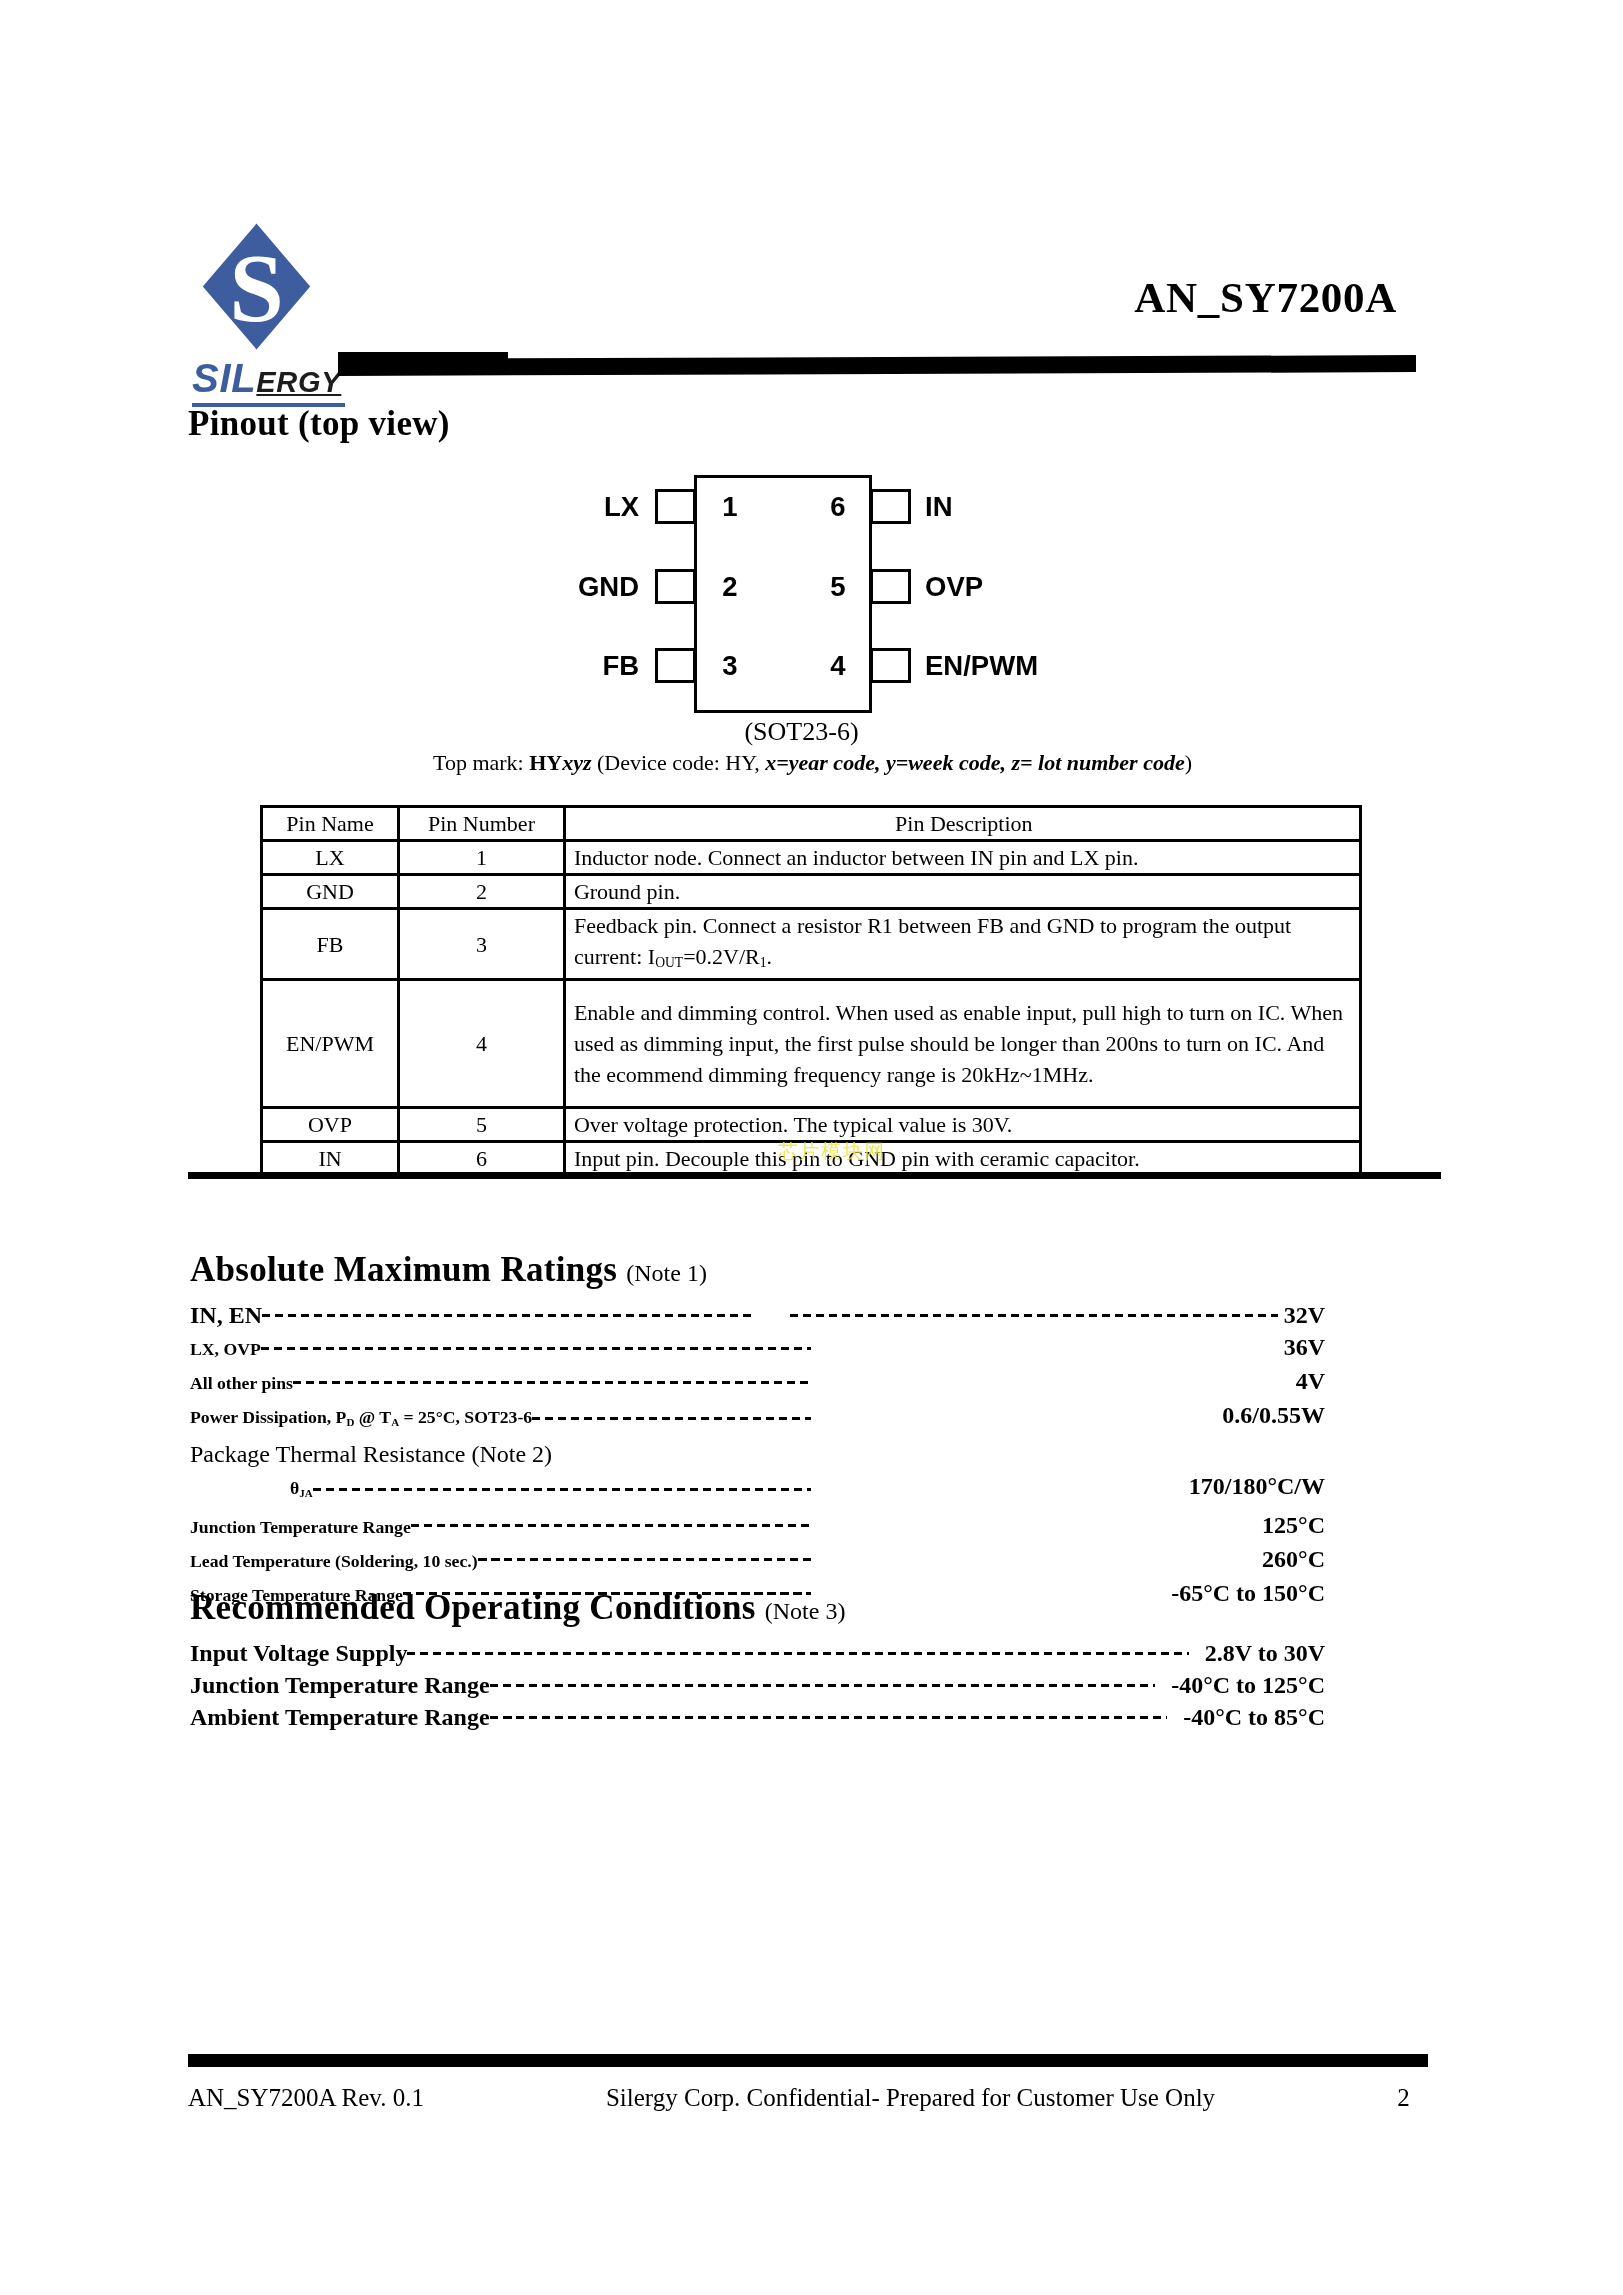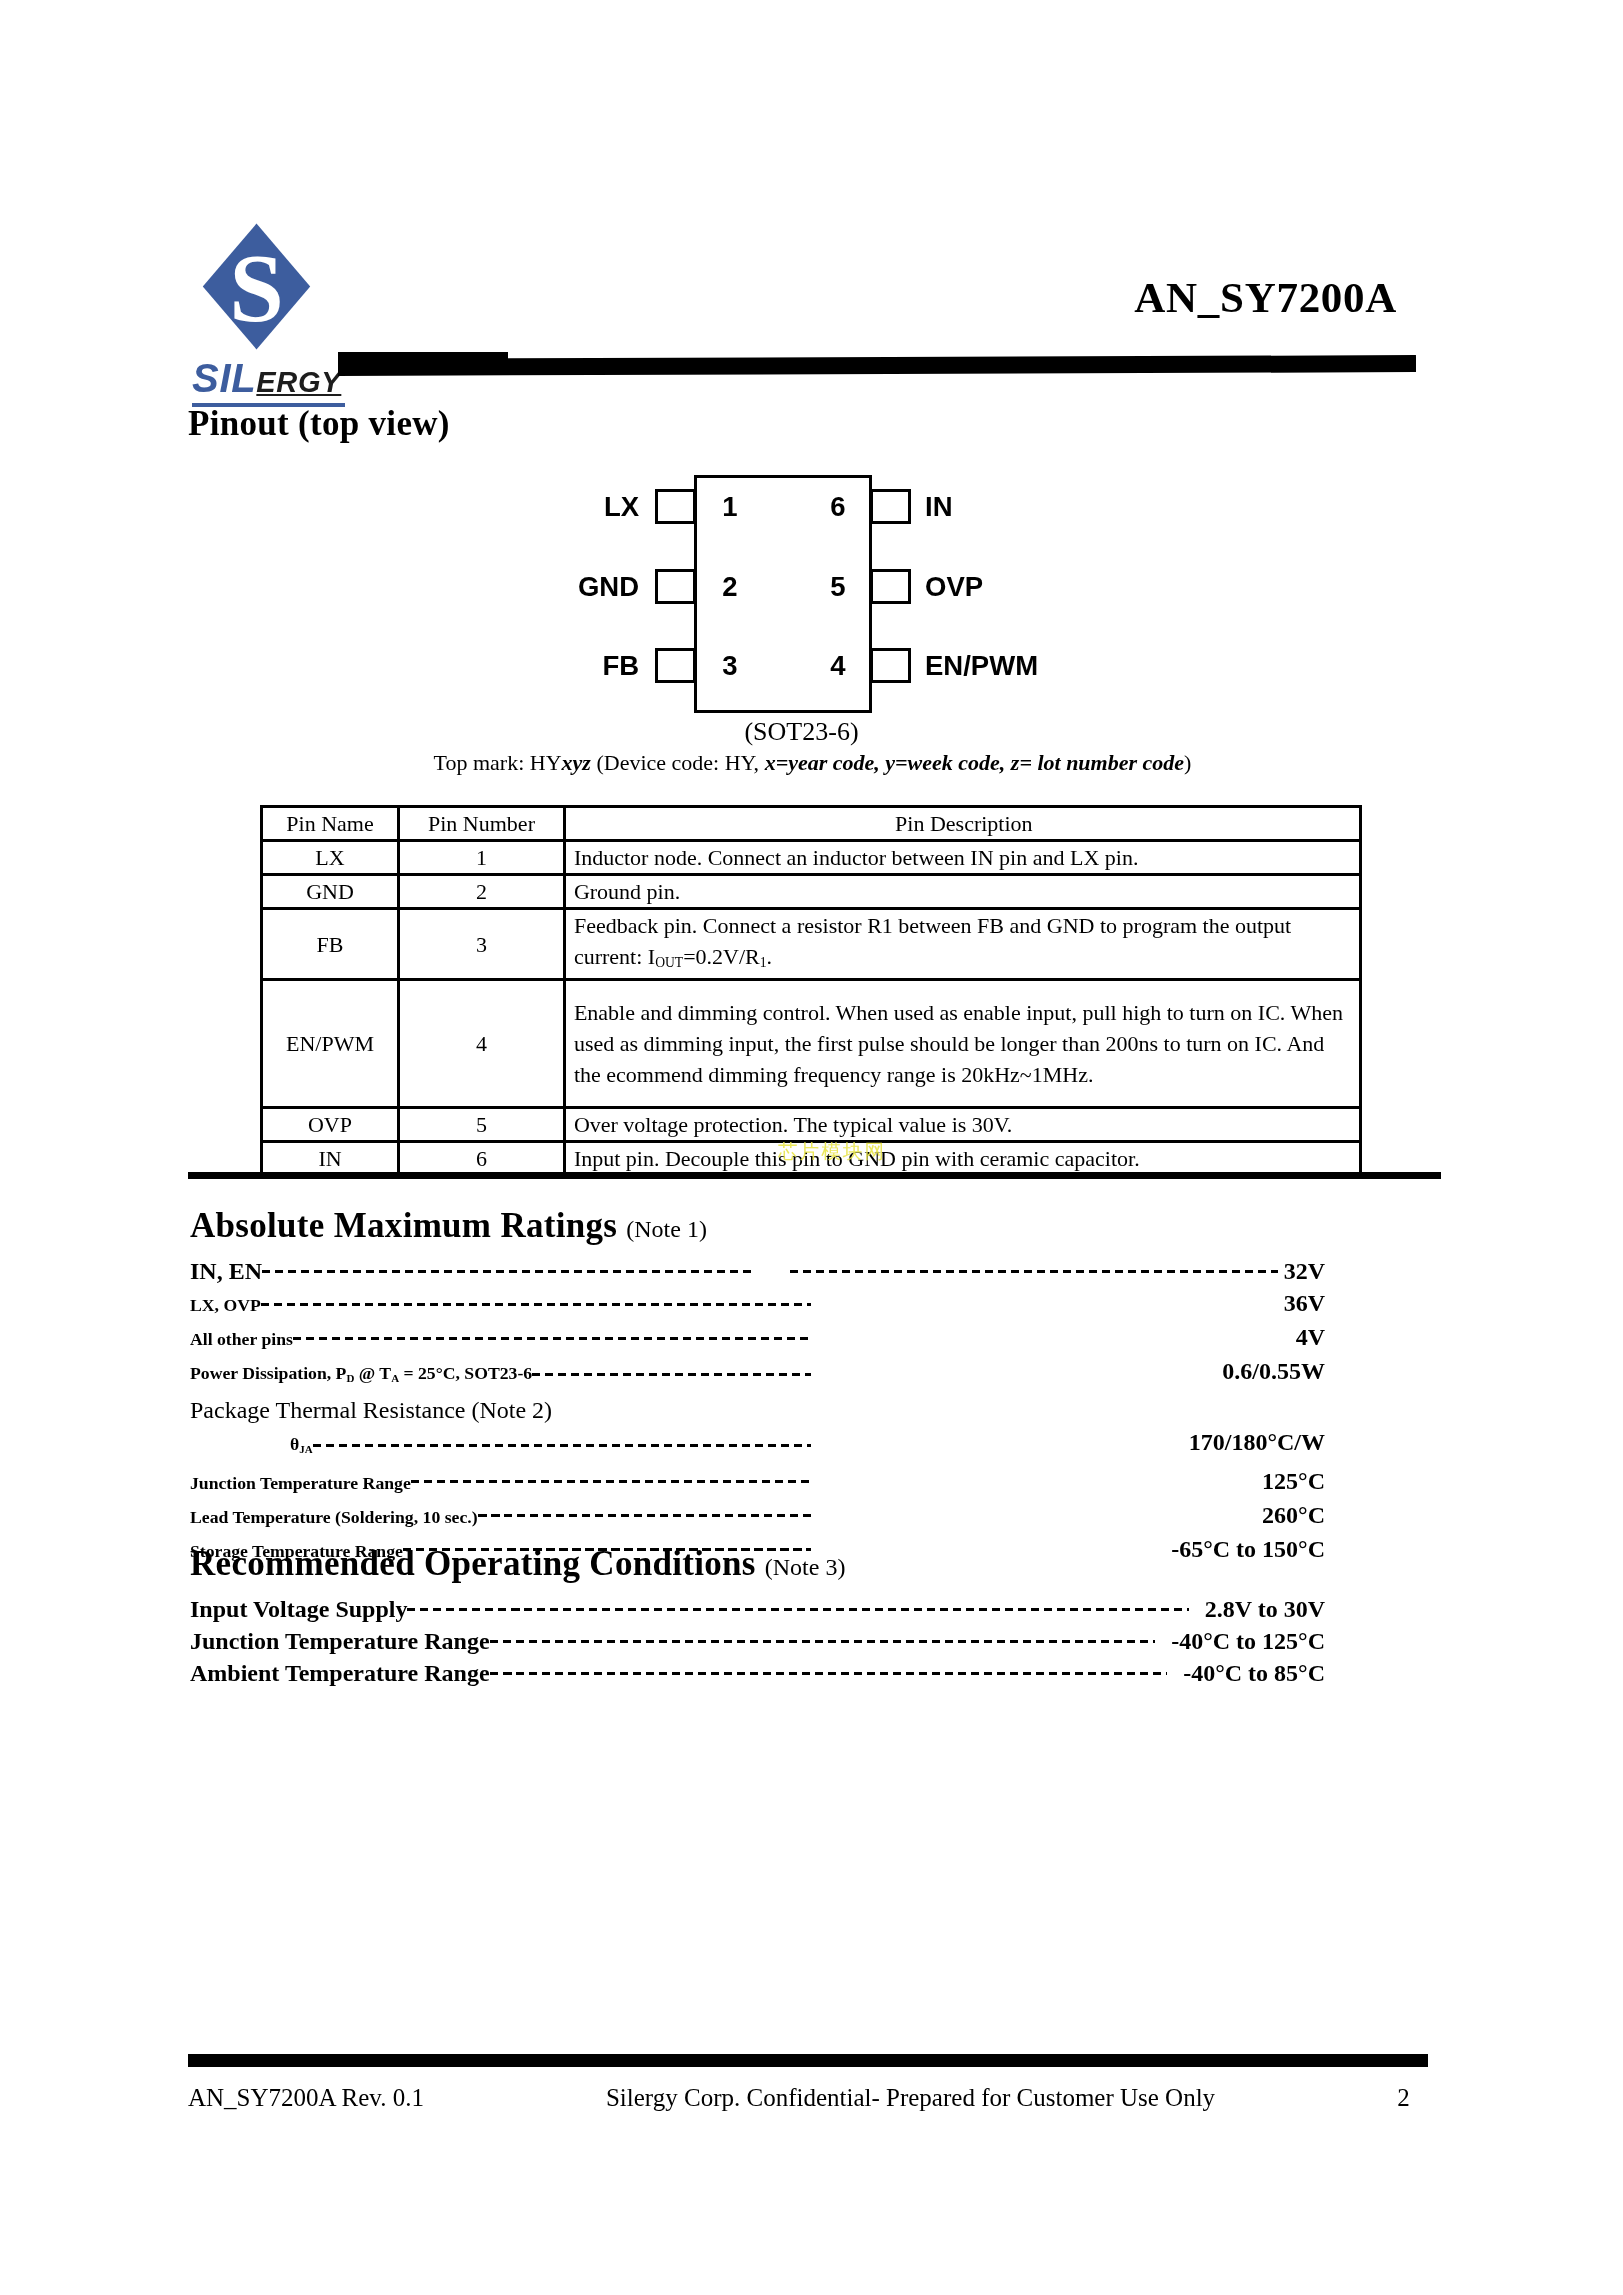--- a/index.html
+++ b/index.html
@@ -74,21 +74,21 @@
   .stub-row2 { top: 111px; }
   .stub-row3 { top: 190px; }
   .pin-num { position: absolute; width: 46px; line-height: 35px; text-align: center; }
   .num-l { left: 216px; }
   .num-r { left: 324px; }
   .pin-lbl { position: absolute; line-height: 35px; white-space: nowrap; }
   .lbl-l { left: 0; width: 156px; text-align: right; padding-right: 7.9px; }
   .lbl-r { left: 434px; text-align: left; }
   .pkg-caption { position: absolute; left: 491px; top: 717px; width: 621px; text-align: center; font-size: 26px; }
   .top-mark { position: absolute; left: 186px; top: 750px; width: 1253px; text-align: center; font-size: 22px; white-space: nowrap; }
-  .top-mark .b { font-weight: normal; }
+  .top-mark .b { font-weight: bold; }
   .top-mark .bi { font-weight: bold; font-style: italic; }
   
   .pin-table { position: absolute; left: 260px; top: 805px; width: 1102px; border-collapse: collapse; font-size: 22px; }
   .pin-table th, .pin-table td { border: 3.3px solid #000; font-weight: normal; line-height: 31px; vertical-align: middle; }
   .col-name   { width: 137px; text-align: center; }
   .col-number { width: 166px; text-align: center; }
   .col-desc   { text-align: left; padding: 0 5.2px 0 7.9px; }
   .row-h    td, .pin-table th { height: 33px; text-align: center; }
   .row-1l   td { height: 34px; }
   .row-2l   td { height: 65px; }
@@ -101,21 +101,21 @@
     font-family: "DejaVu Sans", sans-serif;
     font-size: 19.6px; letter-spacing: 2px; opacity: 0.9;
     white-space: nowrap;
   }
   
   .divider-rule { position: absolute; left: 188px; top: 1172px; width: 1253px; height: 6.5px; background: #000; }
   
   .specs { position: absolute; left: 190px; width: 1135px; }
   .specs-ams { top: 1205px; }
   .specs-rec { top: 1543px; }
-  .specs .h1 { margin-bottom: 5.2px; }
+  .specs .h1 { margin-bottom: 5.2px; margin-top: 44px; }
   .spec-row { display: flex; align-items: baseline; line-height: 32px; white-space: nowrap; font-weight: bold; }
   .lbl-lg { font-size: 24px; }
   .lbl-sm { font-size: 17.7px; }
   .spec-value { font-size: 24px; }
   .val-slot { width: 177px; text-align: right; flex: none; }
   .leader {
     flex: 1 1 auto; height: 3.3px; align-self: center;
     background: repeating-linear-gradient(90deg, #000 0 8.5px, transparent 8.5px 13px);
   }
   .leader-mid { margin-right: 337px; }

